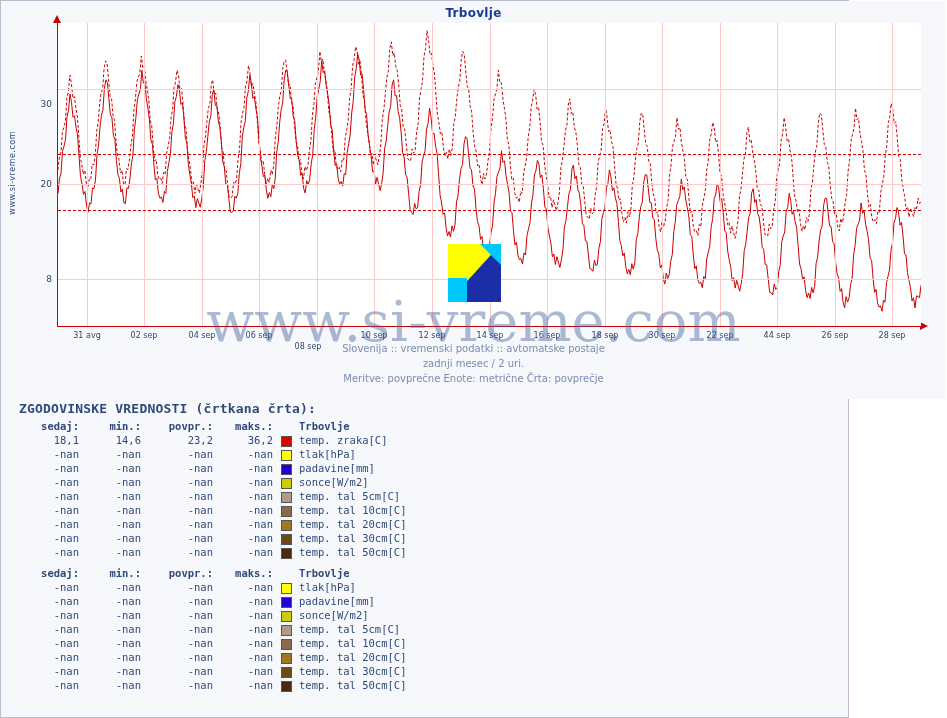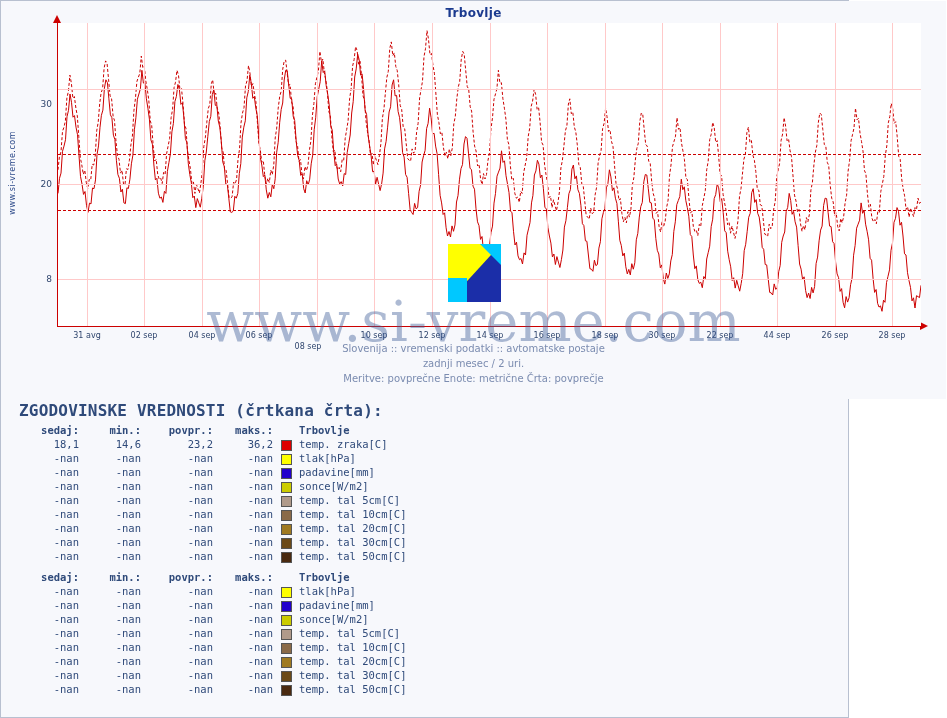--- a/index.html
+++ b/index.html
@@ -146,21 +146,21 @@
     font-family: "DejaVu Sans Mono", monospace;
     font-size: 10.5px;
     color: #2f4a7a;
   }
   .tbl-head {
     margin-left: 18px;
     margin-bottom: 3px;
     font-weight: bold;
     letter-spacing: .2px;
     color: #2f4a7a;
-    font-size: 16px;
+    font-size: 13px;
   }
   table.vals {
     border-collapse: collapse;
     margin-left: 18px;
   }
   table.vals td {
     padding: 0 0 0 0;
     height: 14px;
     line-height: 14px;
     font-size: 10.5px;

